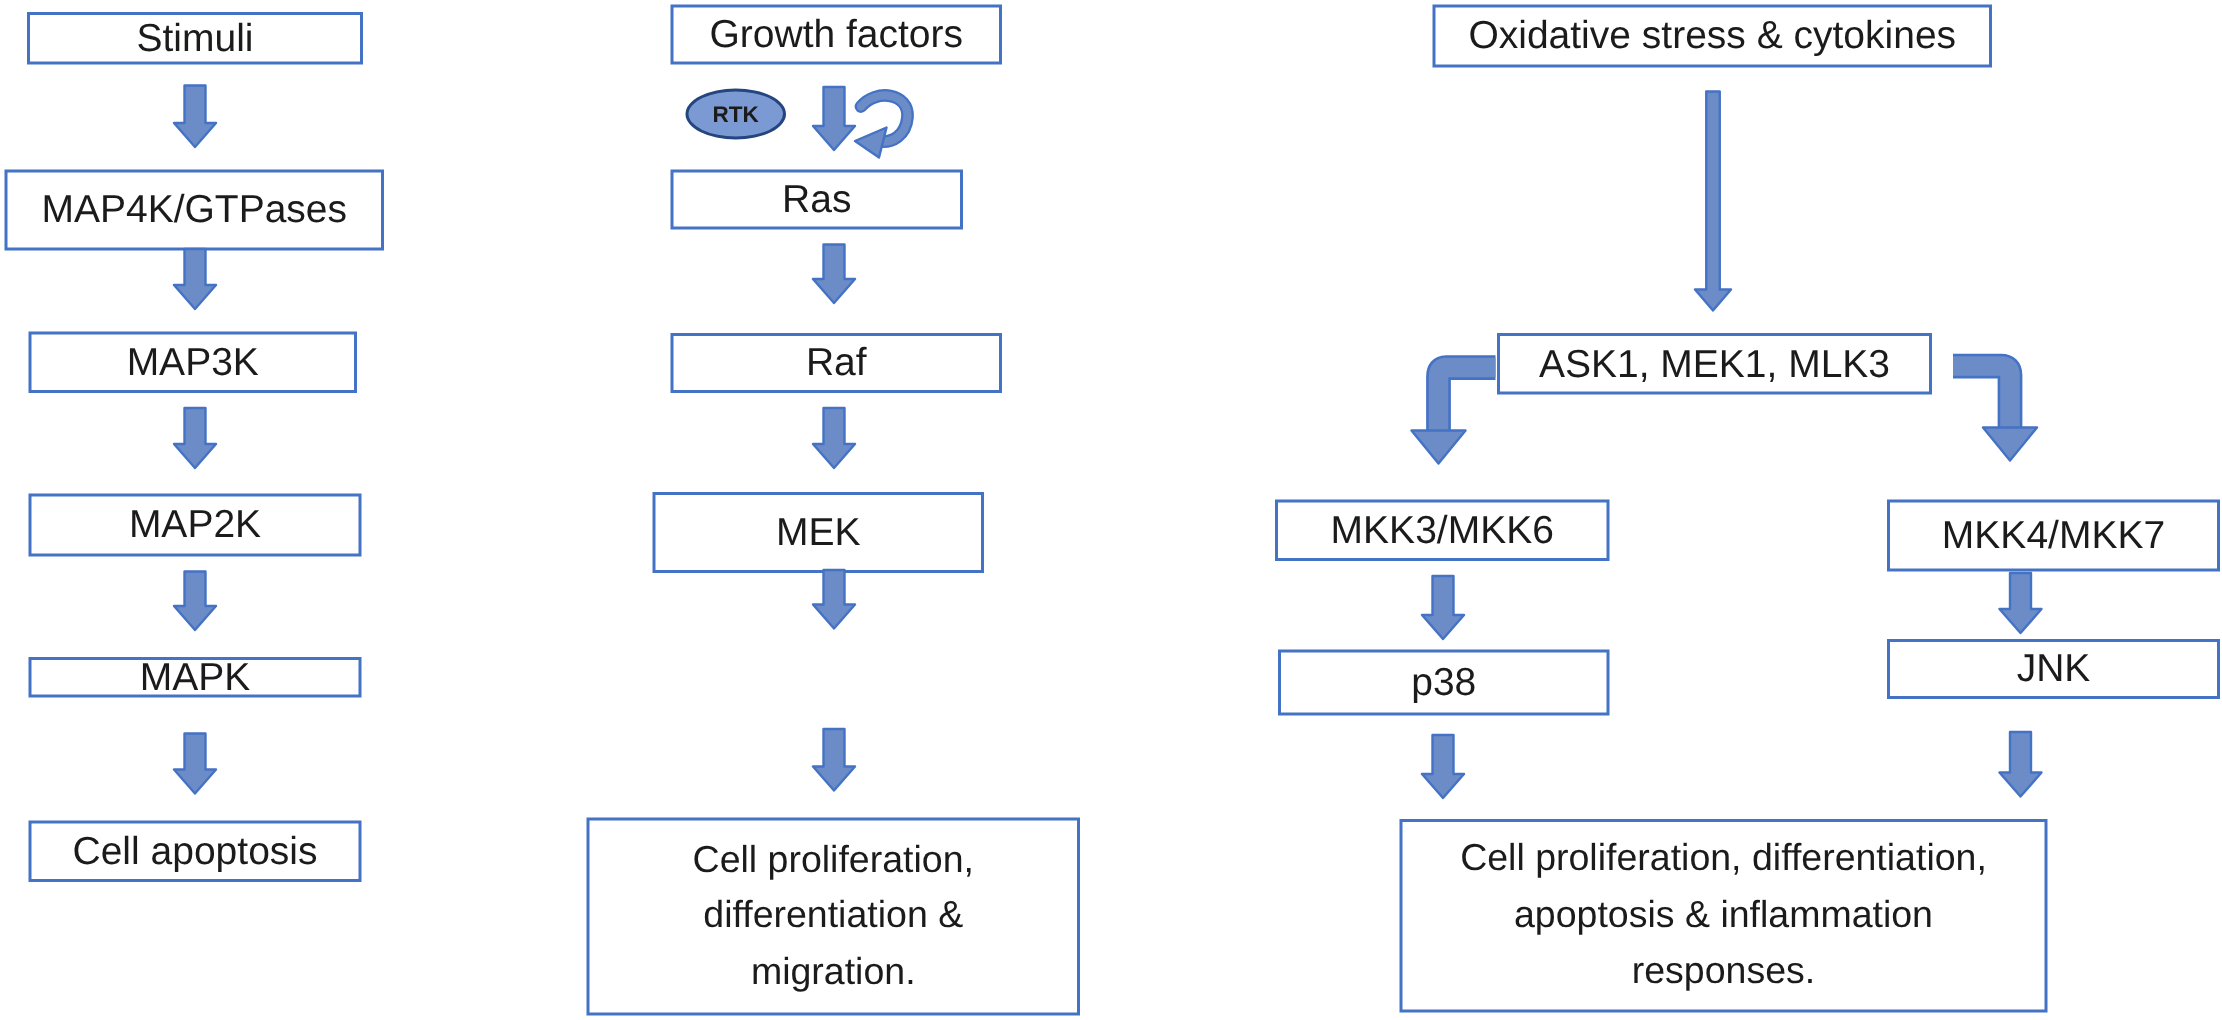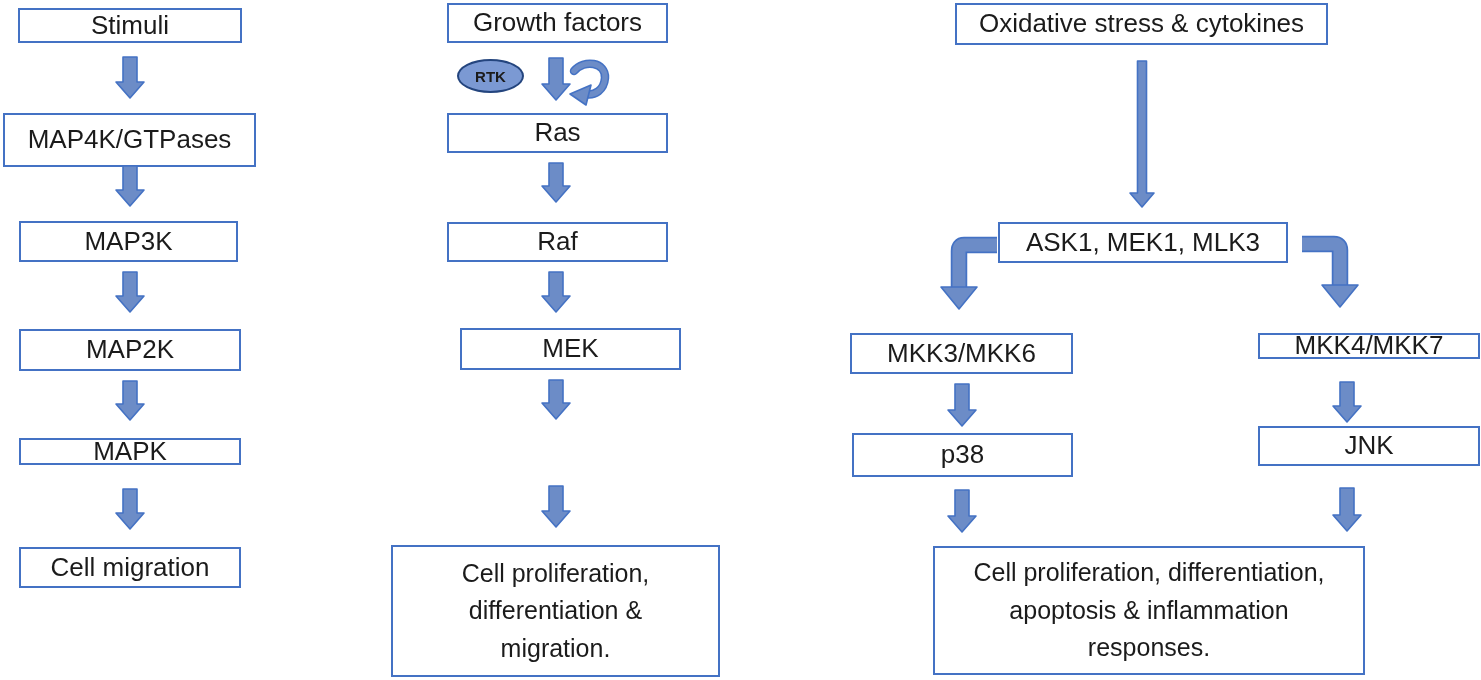--- a/index.html
+++ b/index.html
@@ -61,41 +61,41 @@
       <polygon points="8,1 22,1 22,25 29,25 15,41 1,25 8,25" fill="#6C8CC7" stroke="#4472C4" stroke-width="1.6" stroke-linejoin="round"></polygon>
     </svg>
   <div class="node" style="left:19px;top:329px;width:222px;height:42px">MAP2K</div>
   <svg class="arrow fat-arrow" style="left:115px;top:380px" viewBox="0 0 30 41" width="30" height="41">
       <polygon points="8,1 22,1 22,24 29,24 15,40 1,24 8,24" fill="#6C8CC7" stroke="#4472C4" stroke-width="1.6" stroke-linejoin="round"></polygon>
     </svg>
   <div class="node" style="left:19px;top:438px;width:222px;height:27px">MAPK</div>
   <svg class="arrow fat-arrow" style="left:115px;top:488px" viewBox="0 0 30 42" width="30" height="42">
       <polygon points="8,1 22,1 22,25 29,25 15,41 1,25 8,25" fill="#6C8CC7" stroke="#4472C4" stroke-width="1.6" stroke-linejoin="round"></polygon>
     </svg>
-  <div class="node" style="left:19px;top:547px;width:222px;height:41px">Cell migration</div>
+  <div class="node" style="left:19px;top:547px;width:222px;height:41px">Cell apoptosis</div>
 
   <div class="node" style="left:447px;top:3px;width:221px;height:40px">Growth factors</div>
   <div class="ellipse" style="left:457px;top:59px;width:67px;height:34px">RTK</div>
   <svg class="arrow fat-arrow" style="left:541px;top:57px" viewBox="0 0 30 44" width="30" height="44">
       <polygon points="8,1 22,1 22,27 29,27 15,43 1,27 8,27" fill="#6C8CC7" stroke="#4472C4" stroke-width="1.6" stroke-linejoin="round"></polygon>
     </svg>
   <svg class="arrow" style="left:566px;top:58px" width="46" height="52" viewBox="0 0 46 52">
     <path class="curve-under" d="M 8,13 C 18,1 40,4 39,20 C 38,32 29,38 19,36"></path>
     <path class="curve-over" d="M 8,13 C 18,1 40,4 39,20 C 38,32 29,38 19,36"></path>
     <polygon class="head" points="25,27 20,47 4,36"></polygon>
   </svg>
-  <div class="node" style="left:447px;top:113px;width:221px;height:40px">Ras</div>
+  <div class="node" style="left:447px;top:113px;width:195px;height:40px">Ras</div>
   <svg class="arrow fat-arrow" style="left:541px;top:162px" viewBox="0 0 30 41" width="30" height="41">
       <polygon points="8,1 22,1 22,24 29,24 15,40 1,24 8,24" fill="#6C8CC7" stroke="#4472C4" stroke-width="1.6" stroke-linejoin="round"></polygon>
     </svg>
   <div class="node" style="left:447px;top:222px;width:221px;height:40px">Raf</div>
   <svg class="arrow fat-arrow" style="left:541px;top:271px" viewBox="0 0 30 42" width="30" height="42">
       <polygon points="8,1 22,1 22,25 29,25 15,41 1,25 8,25" fill="#6C8CC7" stroke="#4472C4" stroke-width="1.6" stroke-linejoin="round"></polygon>
     </svg>
-  <div class="node" style="left:460px;top:328px;width:221px;height:42px">MEK</div>
+  <div class="node" style="left:435px;top:328px;width:221px;height:54px">MEK</div>
   <svg class="arrow fat-arrow" style="left:541px;top:379px" viewBox="0 0 30 41" width="30" height="41">
       <polygon points="8,1 22,1 22,24 29,24 15,40 1,24 8,24" fill="#6C8CC7" stroke="#4472C4" stroke-width="1.6" stroke-linejoin="round"></polygon>
     </svg>
   <svg class="arrow fat-arrow" style="left:541px;top:485px" viewBox="0 0 30 43" width="30" height="43">
       <polygon points="8,1 22,1 22,26 29,26 15,42 1,26 8,26" fill="#6C8CC7" stroke="#4472C4" stroke-width="1.6" stroke-linejoin="round"></polygon>
     </svg>
   <div class="node big" style="left:391px;top:545px;width:329px;height:132px">Cell proliferation,
 differentiation &amp;
 migration.</div>
 
@@ -111,21 +111,21 @@
     <polygon class="head" points="8,57 44,57 26,79"></polygon>
   </svg>
 
   <svg class="arrow" style="left:1296px;top:228px" width="72" height="85" viewBox="0 0 72 85">
     <path class="shaft-under" d="M 6,16 H 38 Q 44,16 44,22 V 57"></path>
     <path class="shaft-over" d="M 6,16 H 38 Q 44,16 44,22 V 57"></path>
     <polygon class="head" points="26,57 62,57 44,79"></polygon>
   </svg>
 
   <div class="node" style="left:850px;top:333px;width:223px;height:41px">MKK3/MKK6</div>
-  <div class="node" style="left:1258px;top:333px;width:222px;height:26px">MKK4/MKK7</div>
+  <div class="node" style="left:1258px;top:333px;width:222px;height:48px">MKK4/MKK7</div>
 
   <svg class="arrow fat-arrow" style="left:947px;top:383px" viewBox="0 0 30 44" width="30" height="44">
       <polygon points="8,1 22,1 22,27 29,27 15,43 1,27 8,27" fill="#6C8CC7" stroke="#4472C4" stroke-width="1.6" stroke-linejoin="round"></polygon>
     </svg>
   <svg class="arrow fat-arrow" style="left:1332px;top:381px" viewBox="0 0 30 42" width="30" height="42">
       <polygon points="8,1 22,1 22,25 29,25 15,41 1,25 8,25" fill="#6C8CC7" stroke="#4472C4" stroke-width="1.6" stroke-linejoin="round"></polygon>
     </svg>
 
   <div class="node" style="left:852px;top:433px;width:221px;height:44px">p38</div>
   <div class="node" style="left:1258px;top:426px;width:222px;height:40px">JNK</div>

